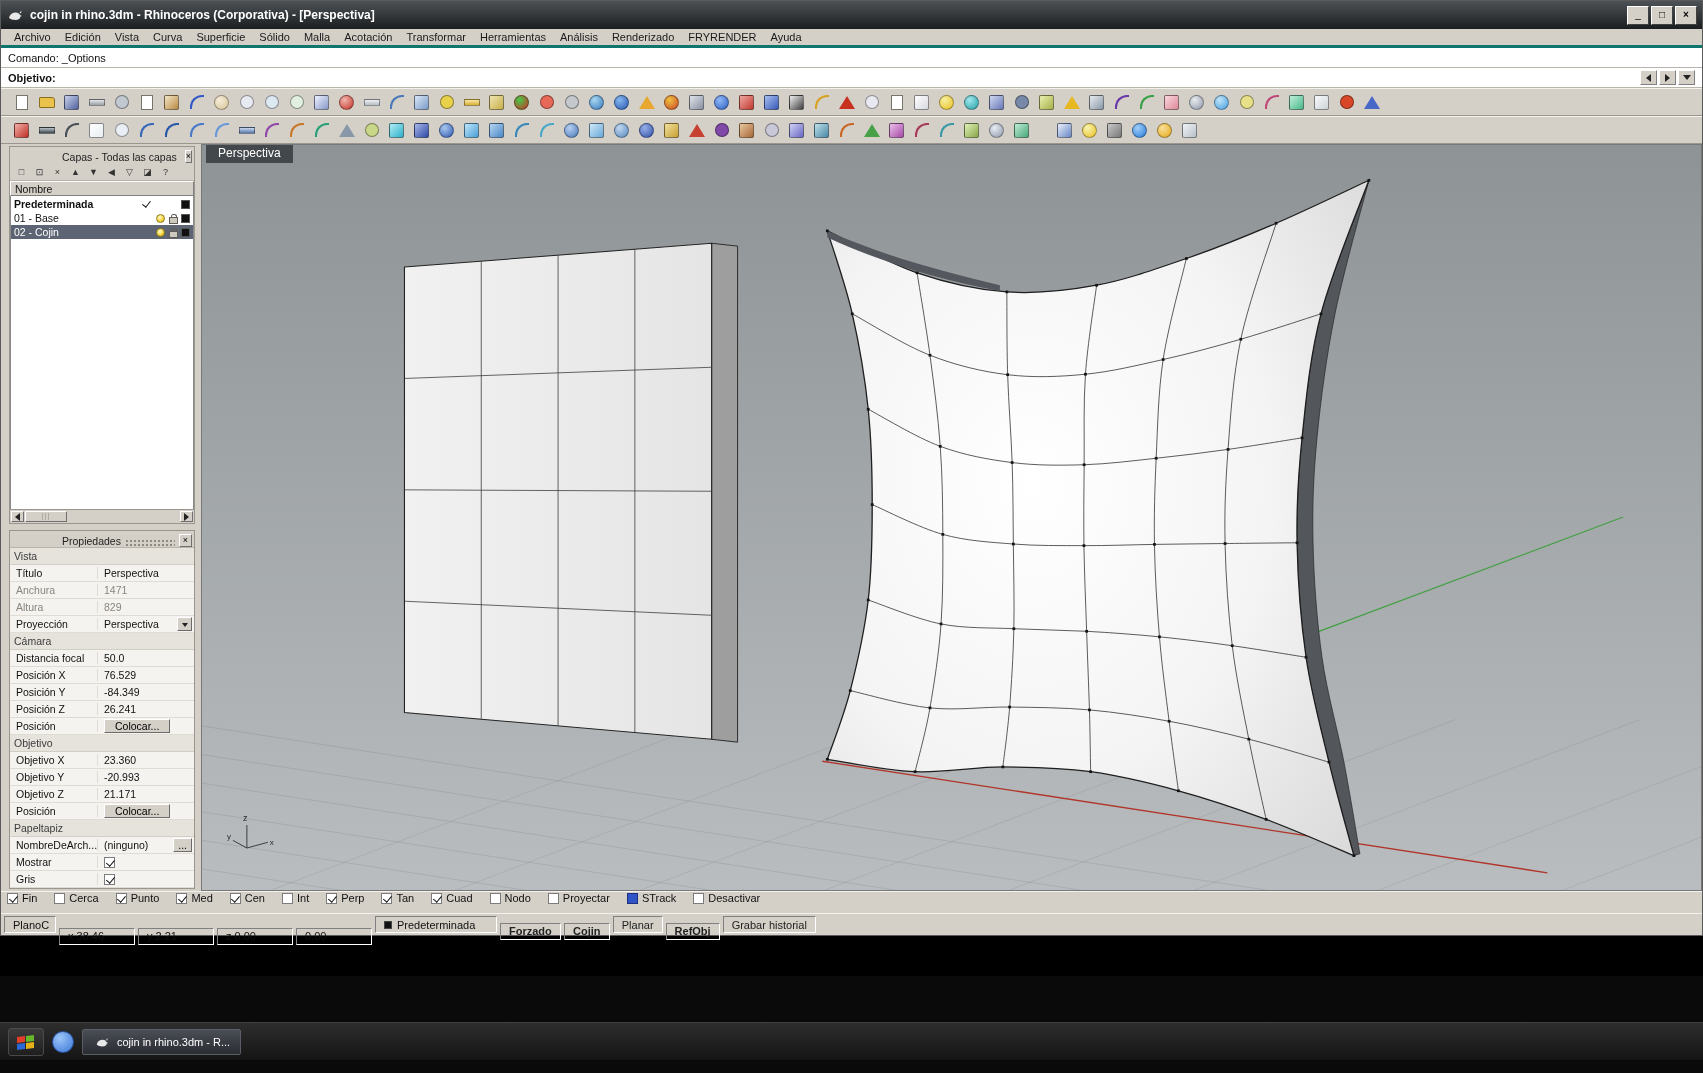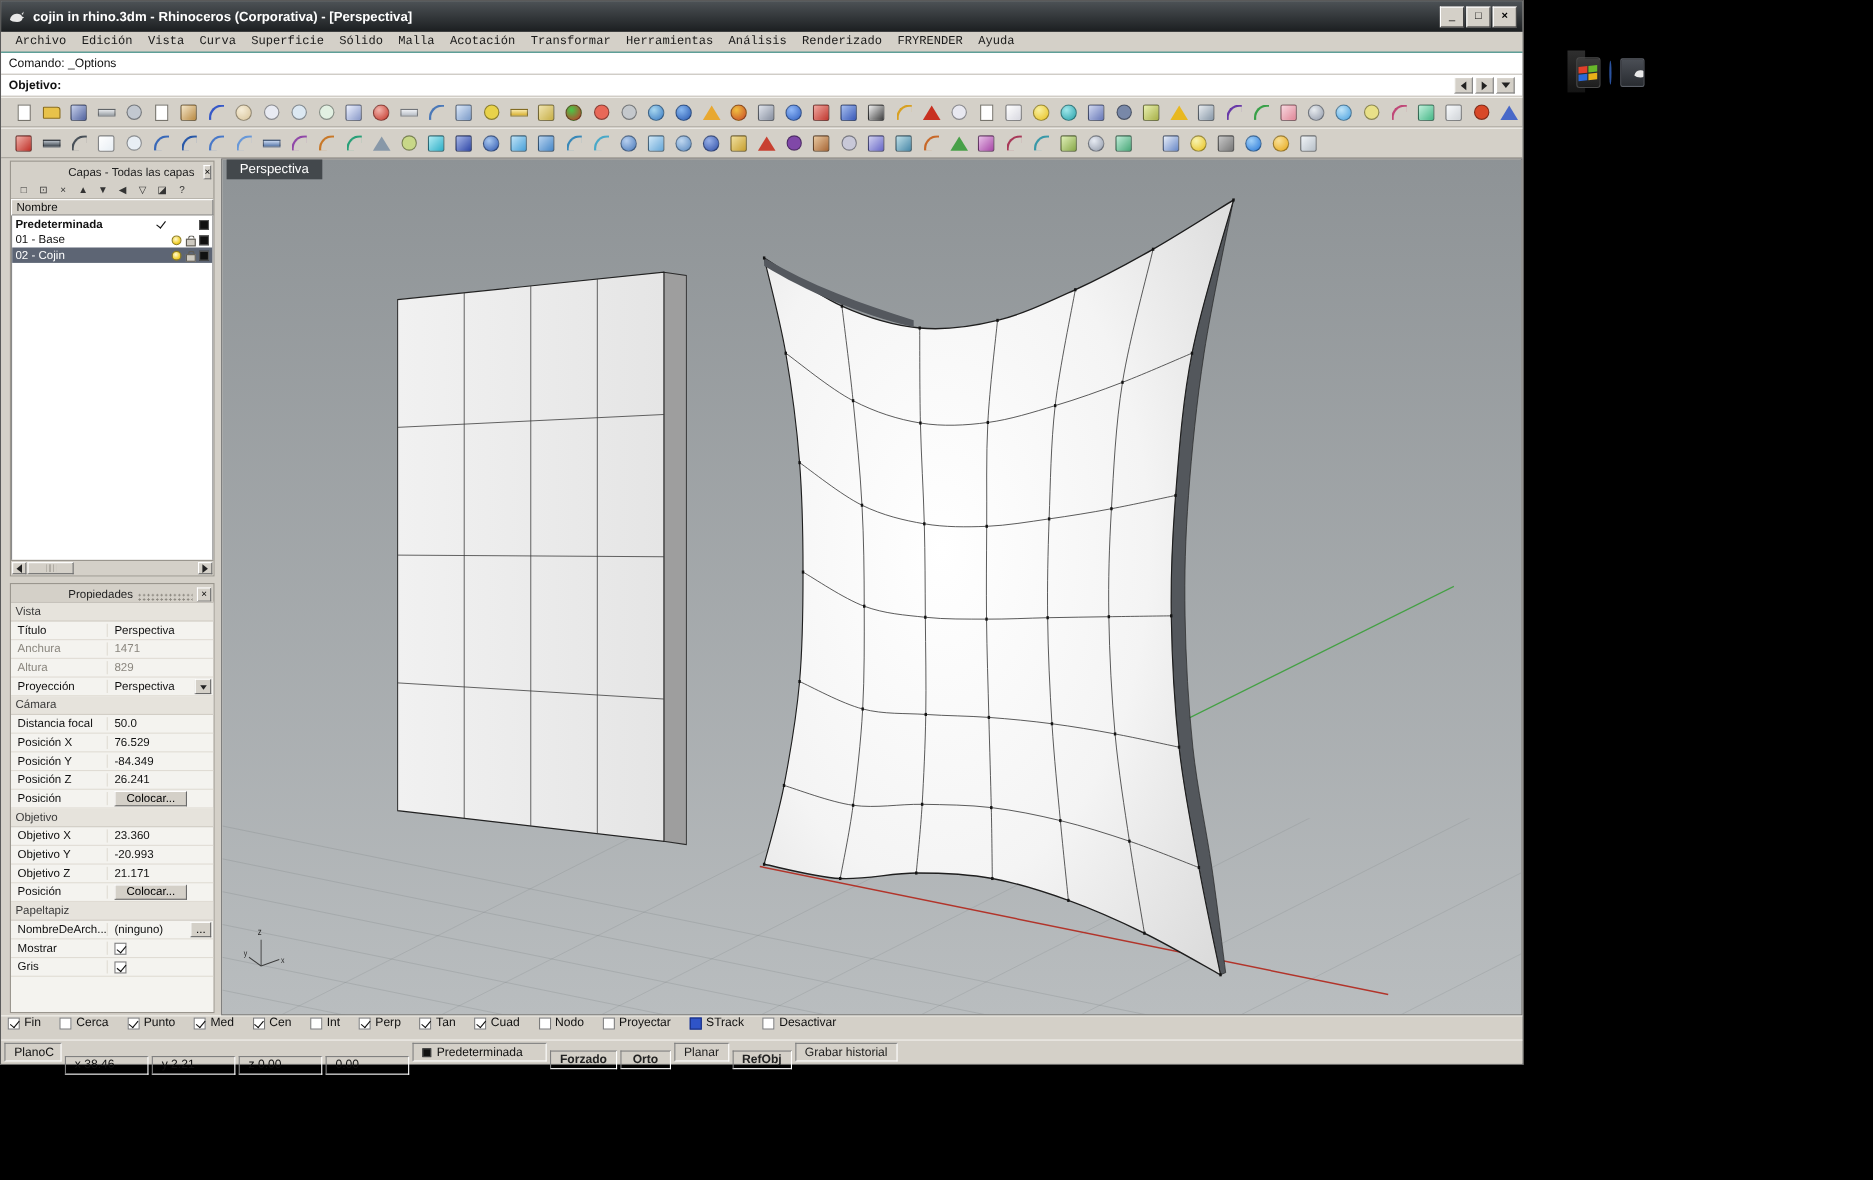--- a/index.html
+++ b/index.html
@@ -1,28 +1,28 @@
 <!DOCTYPE html>
 <html><head>
 <meta charset="utf-8">
 <style>
 *{box-sizing:border-box;margin:0;padding:0;}
 html,body{width:1703px;height:1073px;overflow:hidden;}
 body{font-family:"Liberation Sans",sans-serif;font-size:11px;background:#000;color:#111;}
-.screen{width:1703px;height:1073px;display:flex;flex-direction:row;gap:40px;}
+.screen{width:1703px;height:1073px;display:flex;flex-direction:column;gap:40px;}
 .app-window{height:968px;display:flex;flex-direction:column;background:#d4d0c8;border:1px solid #5a5a5a;}
 
 .titlebar{flex:none;height:28px;background:linear-gradient(#4d5256,#1b1e20);display:flex;align-items:center;padding:0 5px;gap:6px;}
 .app-icon{width:18px;height:16px;display:flex;align-items:center;justify-content:center;}
 .title-text{color:#fff;font-weight:bold;font-size:12px;flex:1;white-space:nowrap;overflow:hidden;}
 .win-controls{display:flex;gap:2px;}
 .winbtn{width:22px;height:19px;background:#d4d0c8;border:1px solid;border-color:#fff #404040 #404040 #fff;font-size:10px;line-height:1;font-family:inherit;cursor:pointer;}
 .winbtn.close{font-weight:bold;}
 
-.menubar{flex:none;height:19px;background:#d4d0c8;display:flex;align-items:center;padding-left:6px;border-bottom:1px solid #0f766e;font-family:Liberation Mono, monospace;}
+.menubar{flex:none;height:19px;background:#d4d0c8;display:flex;align-items:center;padding-left:6px;border-bottom:3px solid #0f766e;}
 .menu-item{padding:2px 7px;color:#1a1a1a;cursor:default;}
 
 .cmdline{flex:none;height:20px;background:#fff;border-bottom:1px solid #b8b4ac;display:flex;align-items:center;padding:0 7px;color:#111;}
 .cmdline.prompt .cmd-label{font-weight:bold;}
 .cmd-input{flex:1;border:none;outline:none;font:inherit;height:16px;margin-left:5px;background:transparent;}
 .cmd-btns{display:flex;gap:2px;margin-left:4px;}
 .cmd-btn{width:17px;height:15px;background:#d4d0c8;border:1px solid;border-color:#fff #808080 #808080 #fff;display:flex;align-items:center;justify-content:center;cursor:pointer;}
 .tri{display:block;width:0;height:0;}
 .t-left{border-top:4px solid transparent;border-bottom:4px solid transparent;border-right:5px solid #222;}
 .t-right{border-top:4px solid transparent;border-bottom:4px solid transparent;border-left:5px solid #222;}
@@ -836,21 +836,21 @@
         <div class="scell c0">PlanoC</div>
         <div class="scell coord">x 38.46</div>
         <div class="scell coord">y 2.21</div>
         <div class="scell coord">z 0.00</div>
         <div class="scell coord">0.00</div>
         <div class="scell layer-chip">
           <span class="chip-swatch"></span>
           <span>Predeterminada</span>
         </div>
         <div class="scell mode bold">Forzado</div>
-        <div class="scell mode bold">Orto</div>
+        <div class="scell mode bold">Cojin</div>
         <div class="scell mode">Planar</div>
         <div class="scell mode bold">RefObj</div>
         <div class="scell mode">Grabar historial</div>
       </div>
   </div>
 
   <div class="desktop">
     <div class="taskbar">
       <div class="start">
         <svg width="20" height="18" viewBox="0 0 20 18">

